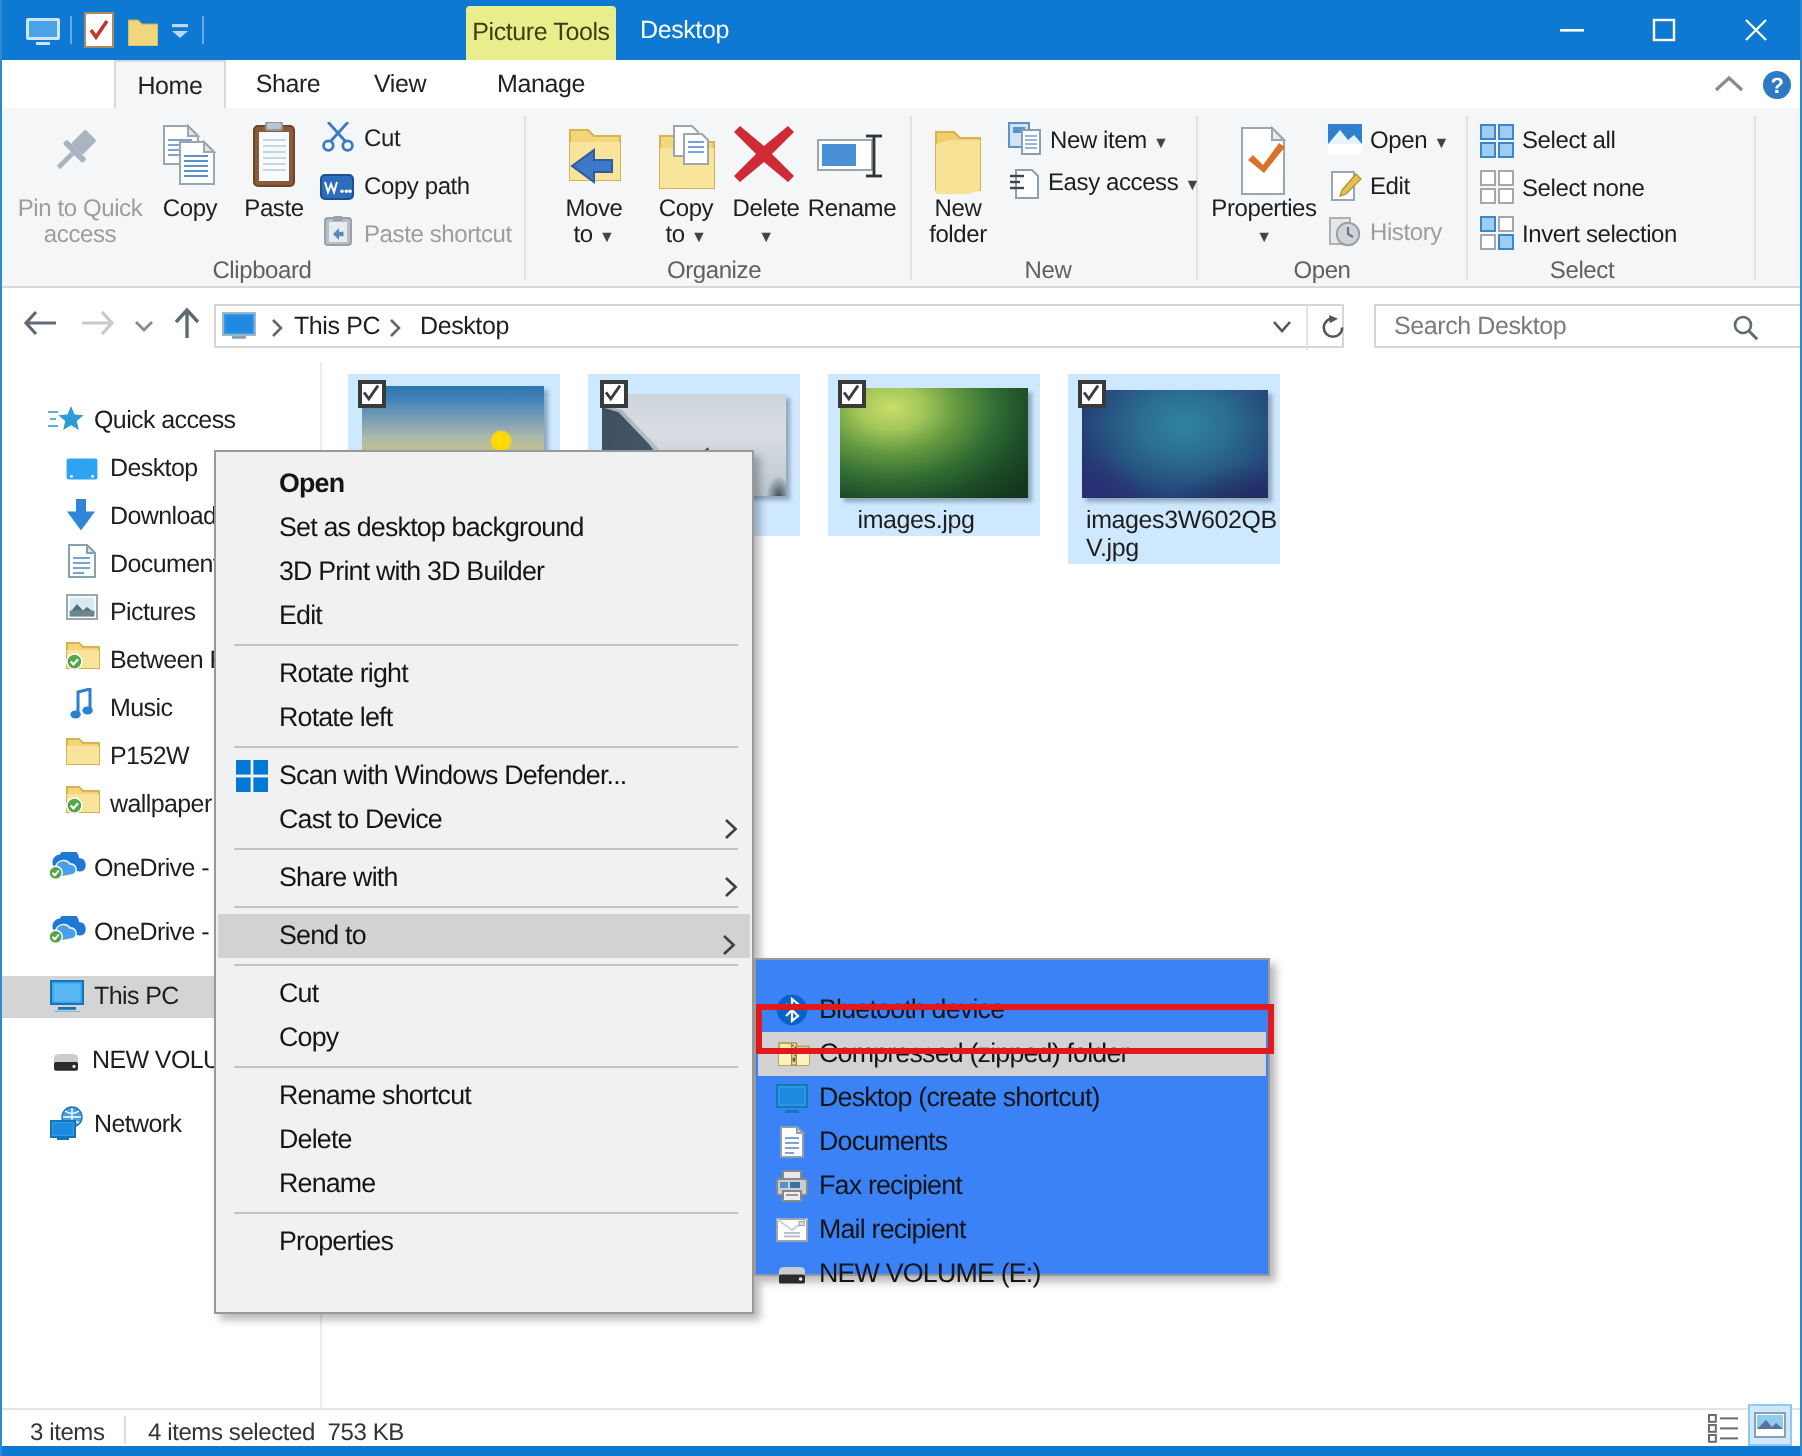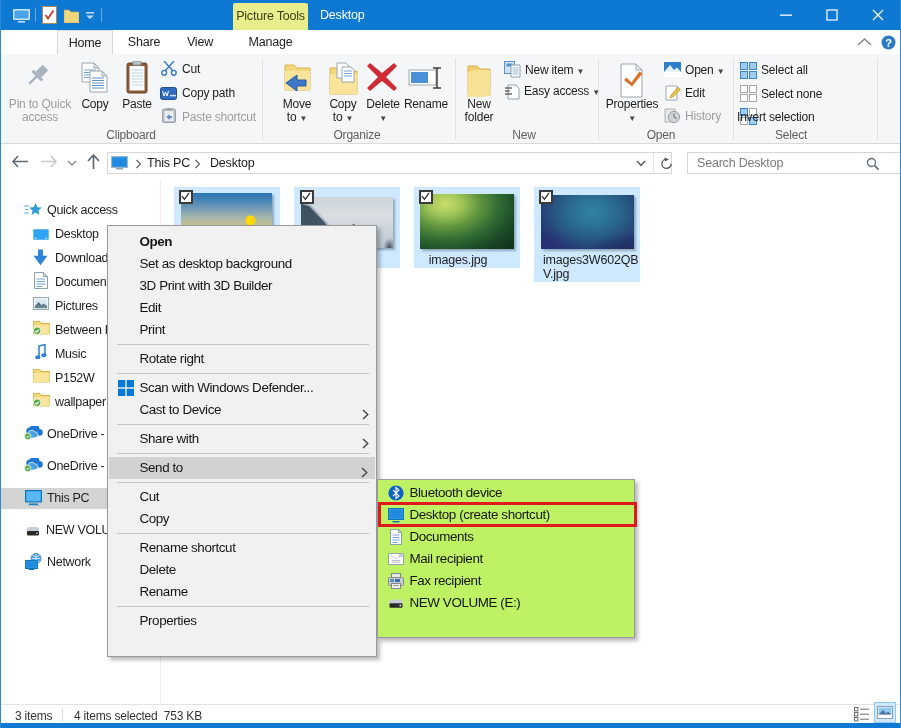--- a/index.html
+++ b/index.html
@@ -37,21 +37,21 @@
 #sidebar { position:absolute; left:0; top:0; width:0; height:0; }
 #sidediv { position:absolute; left:160px; top:181px; width:1px; height:523px; background:#ededed; }
 .snode { position:absolute; height:22px; line-height:22px; font-size:12.5px; letter-spacing:-0.3px; white-space:nowrap; }
 
 .filesel { position:absolute; background:#cde8ff; }
 .cb { position:absolute; width:14px; height:14px; box-sizing:border-box; background:#fff; border:2px solid #3a3a3a; }
 .cb svg { position:absolute; left:0px; top:0px; }
 .flabel { position:absolute; font-size:12.5px; color:#1e1e1e; text-align:center; }
 
 #menu1 { position:absolute; left:107px; top:225px; width:270px; height:432px; background:#f1f1f1; border:1px solid #999; box-shadow:3px 3px 4px rgba(0,0,0,0.28); padding-top:5px; z-index:50; }
-#menu2 { position:absolute; left:377px; top:479px; width:258px; height:159px; background:#bef264; border:1px solid #999; box-shadow:3px 3px 4px rgba(0,0,0,0.28); padding-top:2px; z-index:55; }
+#menu2 { position:absolute; left:377px; top:479px; width:258px; height:159px; background:#3b82f6; border:1px solid #999; box-shadow:3px 3px 4px rgba(0,0,0,0.28); padding-top:14px; z-index:55; }
 .mi { position:relative; height:22px; line-height:22px; padding-left:31.5px; font-size:13.4px; letter-spacing:-0.4px; color:#151515; white-space:nowrap; }
 .msep { height:1px; background:#c4c4c4; margin:3px 7px 3px 9px; }
 .mi .arr { position:absolute; right:7px; top:6px; width:7px; height:11px; }
 .mi.hl { background:#d2d2d2; margin:0 1px; padding-left:30.5px; }
 .micon { position:absolute; left:10px; top:3px; width:16px; height:16px; }
 #redbox { position:absolute; left:378px; top:502px; width:259px; height:25px; border:3px solid #e2191c; z-index:60; }
 
 #statusbar { position:absolute; left:0; top:704px; width:901px; height:19px; background:#fff; border-top:1px solid #e3e3e3; font-size:12px; letter-spacing:-0.2px; color:#333; }
 #bottomedge { position:absolute; left:0; top:723px; width:901px; height:5px; background:#0d79d2; }
 #leftedge { position:absolute; left:0; top:0; width:1px; height:728px; background:#2a8ad4; }
@@ -296,21 +296,21 @@
   <svg class="abs" style="left:740px;top:54px" width="17" height="17" viewBox="0 0 17 17">
     <g fill="#9dcdf2" stroke="#3c86c8">
         <rect x="0.5" y="0.5" width="7" height="7"></rect>
         <rect x="9.5" y="9.5" width="7" height="7"></rect>
       </g>
     <g fill="#fff" stroke="#a7a7a7">
         <rect x="9.5" y="0.5" width="7" height="7"></rect>
         <rect x="0.5" y="9.5" width="7" height="7"></rect>
       </g>
   </svg>
-  <div class="smalltext" style="left:737px;top:56px">Invert selection</div>
+  <div class="smalltext" style="left:761px;top:56px">Invert selection</div>
 </div>
 <div id="addrrow">
   <svg class="abs" style="left:11px;top:10px" width="18" height="13" viewBox="0 0 18 13">
       <path d="M7 1 L2 6.5 L7 12 M2 6.5 H17" stroke="#5f6a72" stroke-width="1.6" fill="none"></path>
     </svg>
   <svg class="abs" style="left:40px;top:10px" width="18" height="13" viewBox="0 0 18 13">
       <path d="M11 1 L16 6.5 L11 12 M16 6.5 H1" stroke="#c9c9c9" stroke-width="1.6" fill="none"></path>
     </svg>
   <svg class="abs" style="left:67px;top:15px" width="10" height="6" viewBox="0 0 10 6">
       <path d="M1 1 L5 5 L9 1" stroke="#8a8a8a" stroke-width="1.4" fill="none"></path>
@@ -496,23 +496,23 @@
       <svg width="9" height="9" viewBox="0 0 9 9">
         <path d="M1 4.2 L3.4 7.4 L8 0.8" stroke="#3a3a3a" stroke-width="1.4" fill="none"></path>
       </svg>
     </div>
 </div>
 <div id="menu1">
   <div class="mi" style="font-weight:bold">Open</div>
   <div class="mi">Set as desktop background</div>
   <div class="mi">3D Print with 3D Builder</div>
   <div class="mi">Edit</div>
-  <div class="mi">Print</div>
   <div class="msep"></div>
   <div class="mi">Rotate right</div>
+  <div class="mi">Rotate left</div>
   <div class="msep"></div>
   <div class="mi"><svg class="micon" viewBox="0 0 16 16">
         <rect x="0" y="0" width="7.3" height="7.3" fill="#0078d6"></rect>
         <rect x="8.7" y="0" width="7.3" height="7.3" fill="#0078d6"></rect>
         <rect x="0" y="8.7" width="7.3" height="7.3" fill="#0078d6"></rect>
         <rect x="8.7" y="8.7" width="7.3" height="7.3" fill="#0078d6"></rect>
       </svg>Scan with Windows Defender...</div>
   <div class="mi">Cast to Device<span class="arr"><svg width="7" height="11" viewBox="0 0 7 11">
           <path d="M1 1 L5.8 5.5 L1 10" stroke="#404040" stroke-width="1.3" fill="none"></path>
         </svg></span></div>
@@ -532,50 +532,64 @@
   <div class="mi">Delete</div>
   <div class="mi">Rename</div>
   <div class="msep"></div>
   <div class="mi">Properties</div>
 </div>
 <div id="menu2">
   <div class="mi"><svg class="micon" viewBox="0 0 16 16">
         <circle cx="8" cy="8" r="7.6" fill="#0a62c9"></circle>
         <path d="M5 5 L11 11 L8 13.5 V2.5 L11 5 L5 11" stroke="#fff" stroke-width="1.1" fill="none"></path>
       </svg>Bluetooth device</div>
+  <div class="mi hl"><svg class="micon" viewBox="0 0 16 16">
+        <path d="M0.5 2.5 h5.5 l1.5 1.7 h8 v9.3 h-15 z" fill="#f6ecb0" stroke="#b8a95e"></path>
+        <path d="M0.5 5.5 h15 v8 h-15 z" fill="#faf2c4"></path>
+        <rect x="6.8" y="2.5" width="2.4" height="11" fill="#ece0a0" stroke="#a09040" stroke-width="0.6"></rect>
+        <g fill="#6a6028">
+          <rect x="7.1" y="3.4" width="0.8" height="0.8"></rect>
+          <rect x="8.2" y="4.4" width="0.8" height="0.8"></rect>
+          <rect x="7.1" y="5.4" width="0.8" height="0.8"></rect>
+          <rect x="8.2" y="6.4" width="0.8" height="0.8"></rect>
+          <rect x="7.1" y="7.4" width="0.8" height="0.8"></rect>
+          <rect x="8.2" y="8.4" width="0.8" height="0.8"></rect>
+          <rect x="7.3" y="9.8" width="1.4" height="2"></rect>
+        </g>
+      </svg>Compressed (zipped) folder</div>
   <div class="mi"><svg class="micon" viewBox="0 0 16 16">
         <rect x="0.5" y="1.5" width="15" height="11" fill="#2f9bea" stroke="#1576b6"></rect>
         <rect x="1.8" y="2.8" width="12.4" height="8.4" fill="#1f8ae0"></rect>
         <rect x="4.5" y="14" width="7" height="1.5" fill="#1576b6"></rect>
       </svg>Desktop (create shortcut)</div>
   <div class="mi"><svg class="micon" viewBox="0 0 16 16">
         <path d="M2.5 0.5 h8 l3 3 v12 h-11 z" fill="#fff" stroke="#8ba0af"></path>
         <path d="M10.5 0.5 l3 3 h-3 z" fill="#dbe5ec" stroke="#8ba0af"></path>
         <g stroke="#7aa3d4">
           <line x1="4.5" y1="6" x2="11.5" y2="6"></line>
           <line x1="4.5" y1="8.5" x2="11.5" y2="8.5"></line>
           <line x1="4.5" y1="11" x2="11.5" y2="11"></line>
           <line x1="4.5" y1="13.5" x2="9" y2="13.5"></line>
         </g>
       </svg>Documents</div>
   <div class="mi"><svg class="micon" viewBox="0 0 16 16">
-        <rect x="0.5" y="2.5" width="15" height="11" fill="#fdfdfd" stroke="#9aa5ad"></rect>
-        <path d="M0.5 2.5 L8 8 L15.5 2.5" fill="none" stroke="#c9d2d8"></path>
-        <line x1="4" y1="9.5" x2="12" y2="9.5" stroke="#b9c2c8"></line>
-        <line x1="4" y1="11.2" x2="12" y2="11.2" stroke="#b9c2c8"></line>
-        <rect x="11.5" y="3.8" width="2.6" height="2" fill="#d7dde2" stroke="#9aa5ad" stroke-width="0.5"></rect>
-      </svg>Mail recipient</div>
-  <div class="mi"><svg class="micon" viewBox="0 0 16 16">
         <rect x="3.5" y="0.5" width="9" height="4" fill="#e8e8e8" stroke="#888"></rect>
         <rect x="0.5" y="4.5" width="15" height="8" rx="1" fill="#c8cdd2" stroke="#888"></rect>
         <rect x="2" y="6" width="4" height="3" fill="#5a8fc0"></rect>
         <rect x="7" y="6" width="5" height="3" fill="#3b70a8"></rect>
         <rect x="3.5" y="10.5" width="9" height="5" fill="#efefef" stroke="#888"></rect>
         <line x1="5" y1="12.5" x2="11" y2="12.5" stroke="#999"></line>
       </svg>Fax recipient</div>
+  <div class="mi"><svg class="micon" viewBox="0 0 16 16">
+        <rect x="0.5" y="2.5" width="15" height="11" fill="#fdfdfd" stroke="#9aa5ad"></rect>
+        <path d="M0.5 2.5 L8 8 L15.5 2.5" fill="none" stroke="#c9d2d8"></path>
+        <line x1="4" y1="9.5" x2="12" y2="9.5" stroke="#b9c2c8"></line>
+        <line x1="4" y1="11.2" x2="12" y2="11.2" stroke="#b9c2c8"></line>
+        <rect x="11.5" y="3.8" width="2.6" height="2" fill="#d7dde2" stroke="#9aa5ad" stroke-width="0.5"></rect>
+      </svg>Mail recipient</div>
   <div class="mi"><svg class="micon" viewBox="0 0 16 16">
         <path d="M1.5 6.5 q0-2 3-2 h7 q3 0 3 2 v3 h-13 z" fill="#c8cdd2"></path>
         <rect x="1.5" y="8.2" width="13" height="4.6" rx="0.8" fill="#2b2b2b"></rect>
         <circle cx="12.3" cy="10.5" r="0.9" fill="#eee"></circle>
       </svg>NEW VOLUME (E:)</div>
 </div>
 <div id="redbox"></div>
 <div id="statusbar">
   <div class="abs" style="left:15px;top:4px">3 items</div>
   <div class="abs" style="left:62px;top:3px;width:1px;height:14px;background:#dcdcdc"></div>

